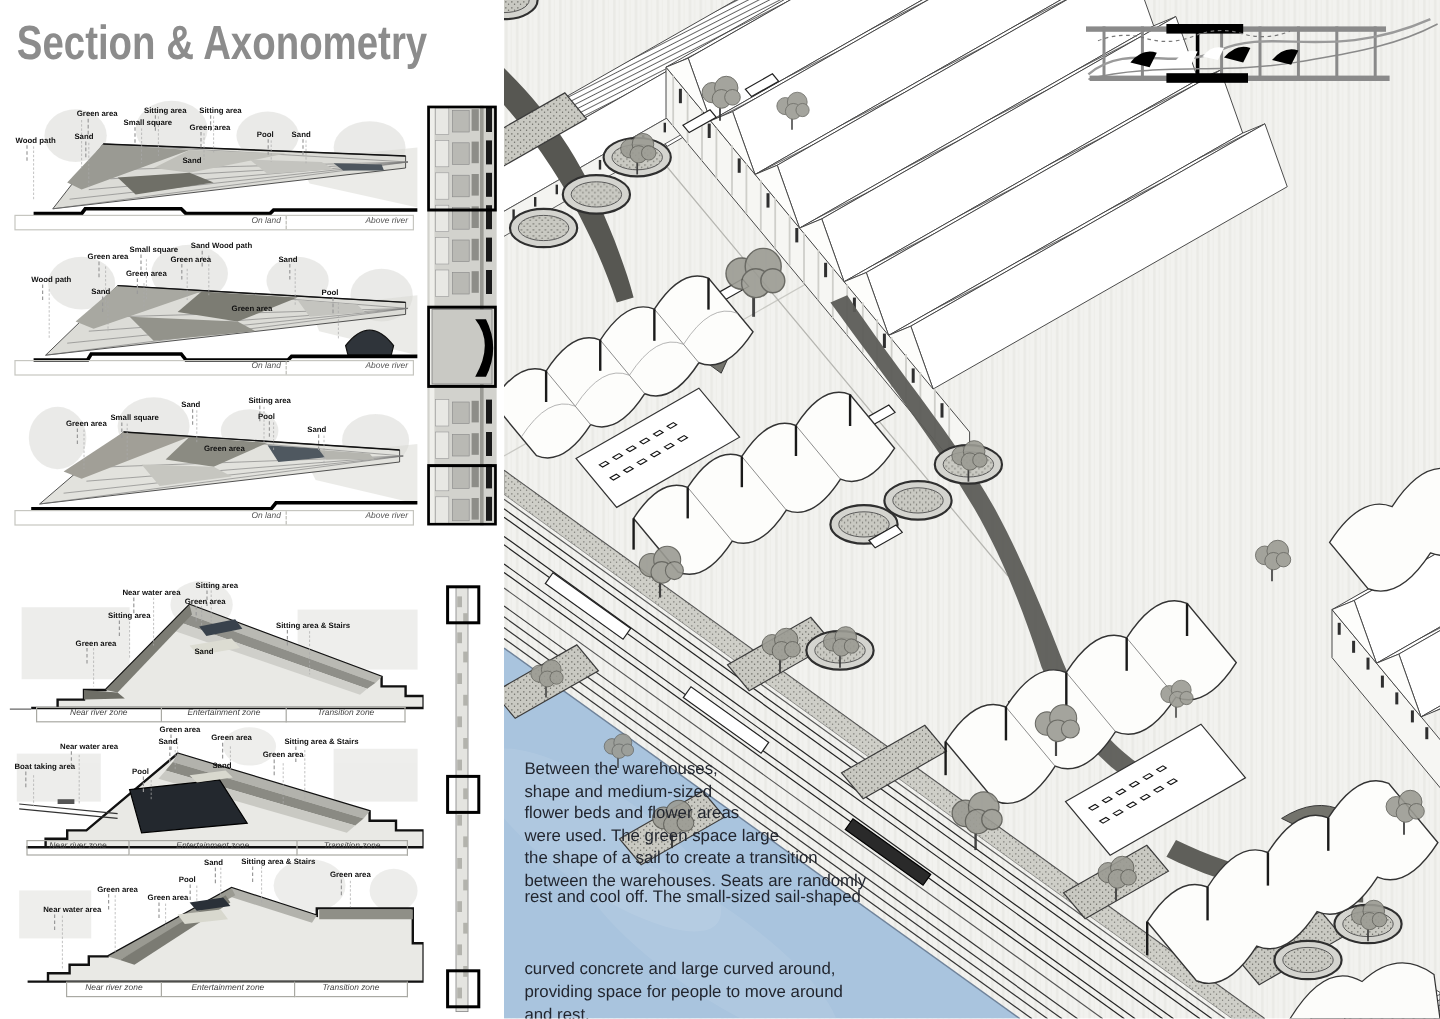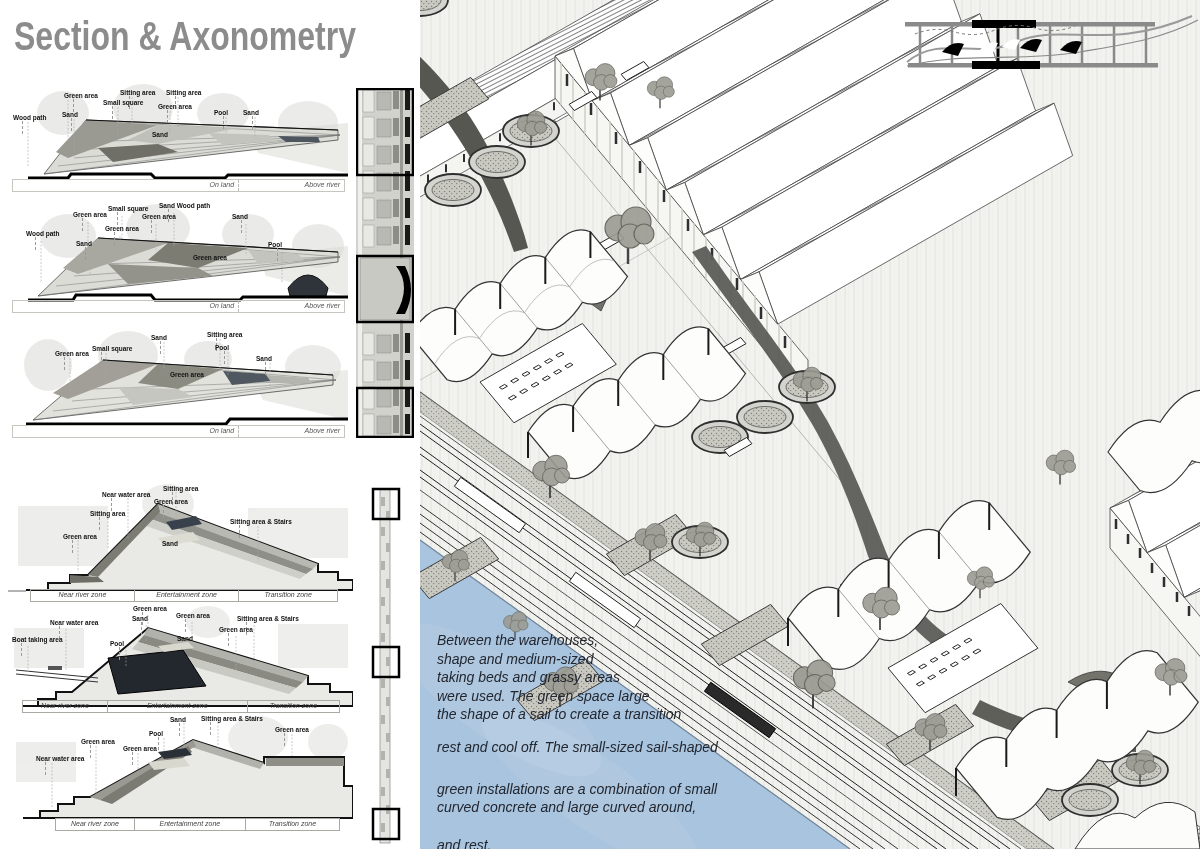--- a/index.html
+++ b/index.html
@@ -10,21 +10,21 @@
   .fig{position:absolute;}
   .label{position:absolute;font-size:6.5px;font-weight:bold;color:#111;white-space:nowrap;z-index:6;}
   .label.lead::after{content:"";position:absolute;left:9px;top:100%;height:13px;border-left:1px dashed #9a9a9a;}
   .footer-strip{position:absolute;display:flex;height:13px;border:1px solid #c6c6c0;z-index:5;box-sizing:border-box;}
   .fcell{font-style:italic;font-size:7px;color:#555;text-align:right;padding:1px 4px 0 0;box-sizing:border-box;}
   .fcell+.fcell{border-left:1px dashed #bdbdb7;}
   .zone-strip{position:absolute;display:flex;height:13px;z-index:5;}
   .zcell{border:1px solid #a9a9a3;border-left:none;font-style:italic;font-size:7px;color:#444;
          text-align:center;padding-top:1px;box-sizing:border-box;}
   .zcell:first-child{border-left:1px solid #a9a9a3;}
-  .cap{position:absolute;font-style:italic;font-size:14px;color:#22262f;white-space:nowrap;z-index:8;}
+  .cap{position:absolute;font-size:14px;color:#22262f;white-space:nowrap;z-index:8;}
 </style>
 </head>
 <body>
 
 <div class="board">
 
   <div class="title">Section &amp; Axonometry</div>
 
   <svg class="fig" style="left:8px;top:78px" width="340" height="118" viewBox="0 0 340 118">
     <g opacity=".25" fill="#b0b0a8">
@@ -696,21 +696,22 @@
   <div class="label lead" style="left:123px;top:745px">Green area</div>
   <div class="label lead" style="left:36px;top:755px">Near water area</div>
   <div class="zone-strip" style="left:55px;top:818px;width:285px">
     <div class="zcell" style="flex:0 0 28%">Near river zone</div>
     <div class="zcell" style="flex:0 0 39%">Entertainment zone</div>
     <div class="zcell" style="flex:1">Transition zone</div>
   </div>
 
   <div class="cap" style="left:437px;top:632px">Between the warehouses,</div>
   <div class="cap" style="left:437px;top:650.6px">shape and medium-sized</div>
-  <div class="cap" style="left:437px;top:669.2px">taking beds and grassy areas</div>
+  <div class="cap" style="left:437px;top:669.2px">flower beds and flower areas</div>
   <div class="cap" style="left:437px;top:687.8px">were used. The green space large</div>
   <div class="cap" style="left:437px;top:706.4px">the shape of a sail to create a transition</div>
+  <div class="cap" style="left:437px;top:725px">between the warehouses. Seats are randomly</div>
   <div class="cap" style="left:437px;top:739px">rest and cool off. The small-sized sail-shaped</div>
-  <div class="cap" style="left:437px;top:780.8px">green installations are a combination of small</div>
   <div class="cap" style="left:437px;top:799.4px">curved concrete and large curved around,</div>
+  <div class="cap" style="left:437px;top:818px">providing space for people to move around</div>
   <div class="cap" style="left:437px;top:836.6px">and rest.</div>
 
 </div>
 
 </body></html>

